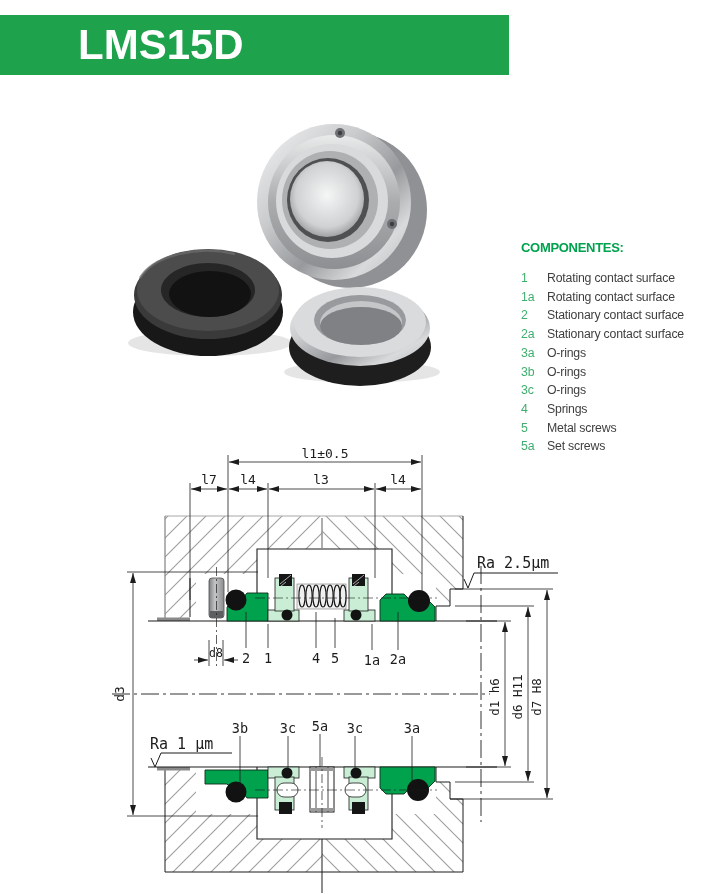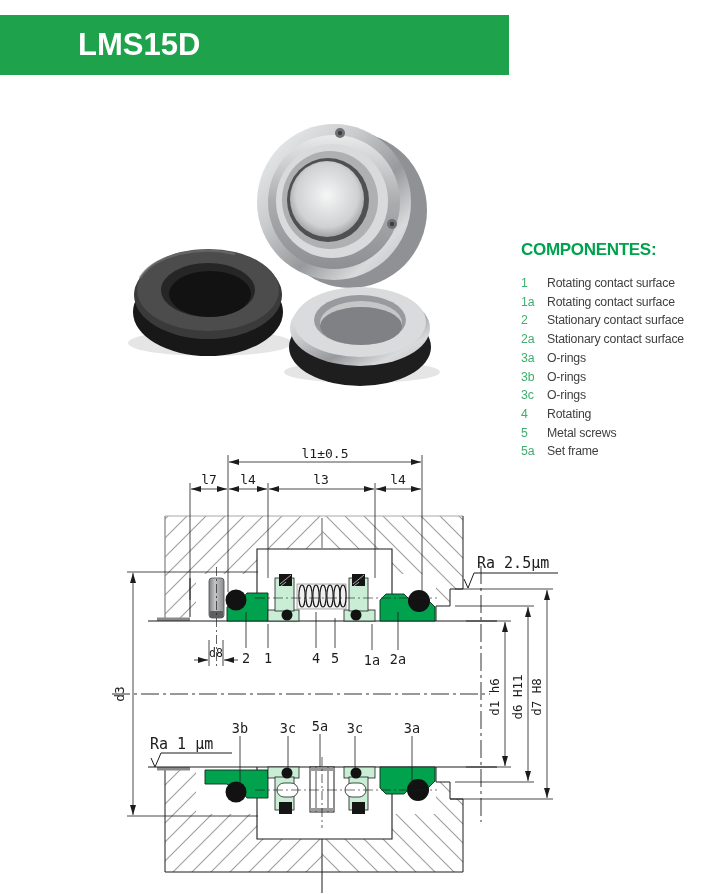--- a/index.html
+++ b/index.html
@@ -1,24 +1,24 @@
 <!DOCTYPE html>
 <html><head>
 <meta charset="utf-8">
 <style>
   html,body{margin:0;padding:0;}
   body{width:715px;height:894px;position:relative;background:#ffffff;overflow:hidden;
        font-family:"Liberation Sans", sans-serif;}
   .header{position:absolute;left:0;top:15px;width:509px;height:60px;background:#1fa24c;
           display:flex;align-items:center;}
-  .header h1{margin:0 2px 0 78px;color:#ffffff;font-size:31px;font-weight:bold;
+  .header h1{margin:0 2px 0 78px;color:#ffffff;font-size:42px;font-weight:bold;
              letter-spacing:0px;font-family:"Liberation Sans",sans-serif;}
   .photo{position:absolute;left:100px;top:100px;width:420px;height:330px;}
   .components{position:absolute;left:521px;top:240px;width:192px;}
-  .components h2{margin:0 0 14px 0;color:#00a24e;font-size:17px;font-weight:bold;
+  .components h2{margin:0 0 14px 0;color:#00a24e;font-size:13px;font-weight:bold;
                  letter-spacing:-0.3px;}
   .comp-row{display:flex;font-size:12.3px;line-height:18.7px;color:#3f3f3f;}
   .comp-num{width:26px;color:#3fae6e;flex:0 0 26px;}
   .comp-label{flex:1;letter-spacing:-0.2px;}
   .diagram{position:absolute;left:0;top:440px;width:715px;height:454px;}
   svg text{font-family:"DejaVu Sans Mono", monospace;fill:#1c1c1c;}
 </style>
 </head>
 <body>
 
@@ -109,29 +109,29 @@
   <div class="comp-row">
     <span class="comp-num">3b</span>
     <span class="comp-label">O-rings</span>
     </div>
   <div class="comp-row">
     <span class="comp-num">3c</span>
     <span class="comp-label">O-rings</span>
     </div>
   <div class="comp-row">
     <span class="comp-num">4</span>
-    <span class="comp-label">Rotating</span>
+    <span class="comp-label">Springs</span>
     </div>
   <div class="comp-row">
     <span class="comp-num">5</span>
     <span class="comp-label">Metal screws</span>
     </div>
   <div class="comp-row">
     <span class="comp-num">5a</span>
-    <span class="comp-label">Set frame</span>
+    <span class="comp-label">Set screws</span>
     </div>
 </div>
 
 <svg class="diagram" viewBox="0 440 715 454">
   <defs>
     <pattern id="hA" width="19" height="19" patternUnits="userSpaceOnUse">
       <path d="M0,19 L19,0 M-4.75,4.75 L4.75,-4.75 M14.25,23.75 L23.75,14.25" stroke="#9d9d9d" stroke-width="1.1" fill="none"></path>
     </pattern>
     <pattern id="hB" width="19" height="19" patternUnits="userSpaceOnUse">
       <path d="M0,0 L19,19 M14.25,-4.75 L23.75,4.75 M-4.75,14.25 L4.75,23.75" stroke="#9d9d9d" stroke-width="1.1" fill="none"></path>

